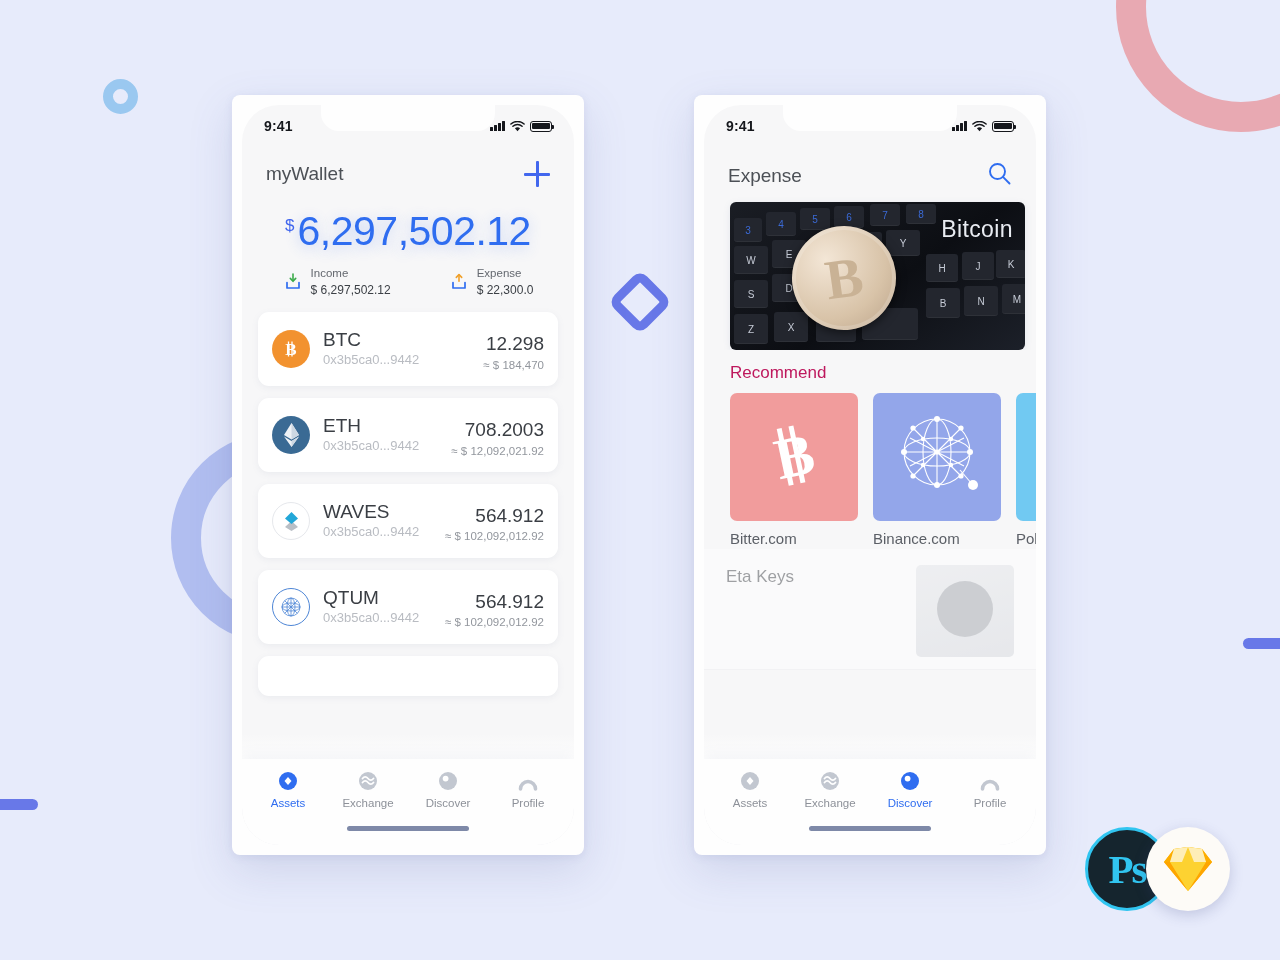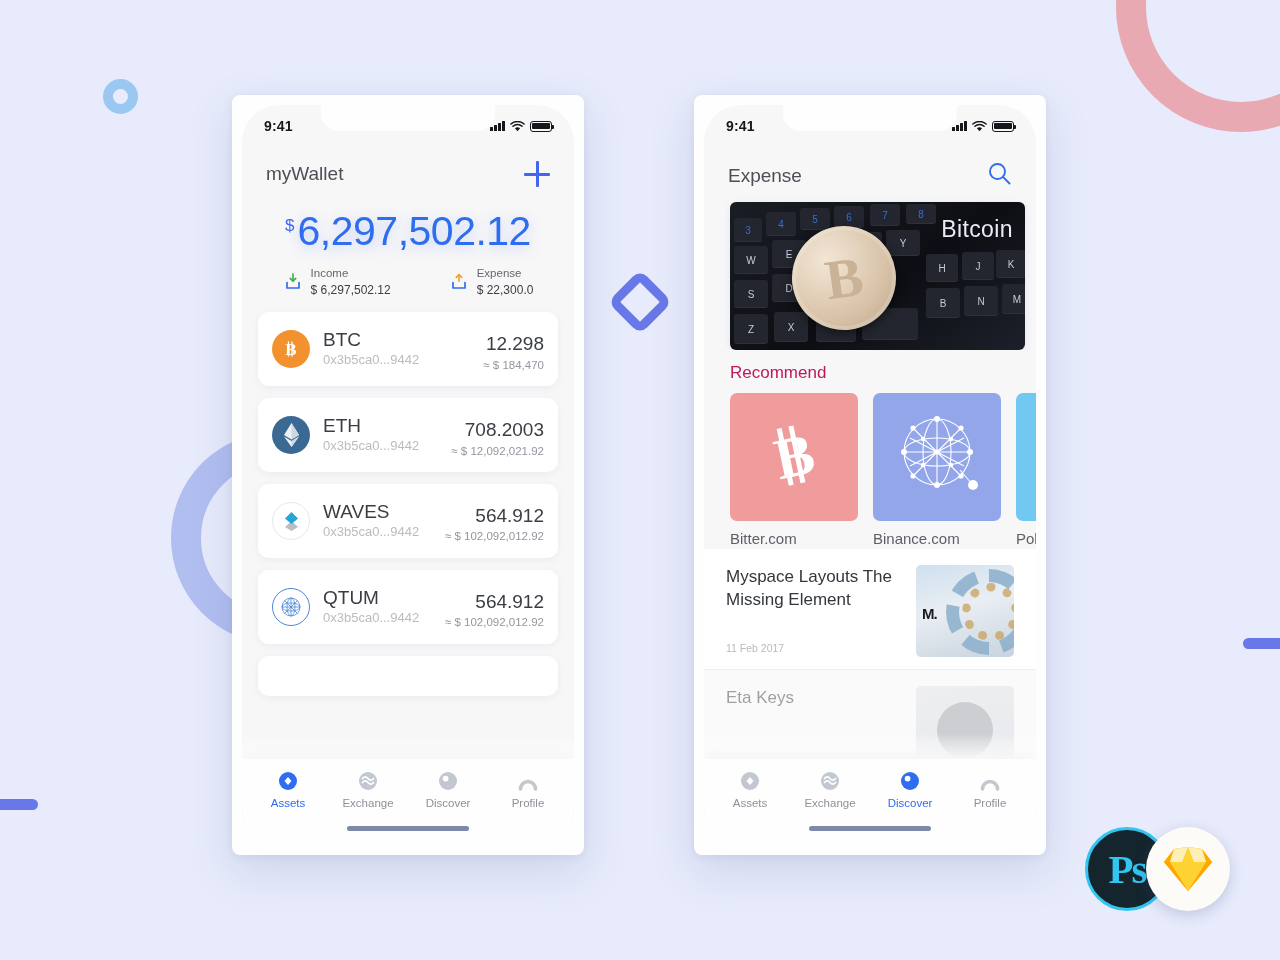--- a/index.html
+++ b/index.html
@@ -587,31 +587,20 @@
         <div class="rec-item">
           <div class="rec-tile" style="background:#71c9f2;">
             
           </div>
           <div class="rec-name">Polonie</div>
         </div>
       </div>
 
 
       <div class="news-list">
-        <div class="news-item">
-          <div>
-            <div class="news-head">Myspace Layouts The Missing Element</div>
-            <div class="news-date">11 Feb 2017</div>
-          </div>
-          <div class="news-thumb">
-            <span class="bearing"></span>
-            <span class="bearing2"></span>
-            <span class="ibm-mark">M.</span>
-          </div>
-        </div>
         <div class="news-item" style="opacity:.45;">
           <div>
             <div class="news-head">Eta Keys</div>
           </div>
           <div class="news-thumb faded">
             <span class="avatar-blob"></span>
           </div>
         </div>
       </div>
 

